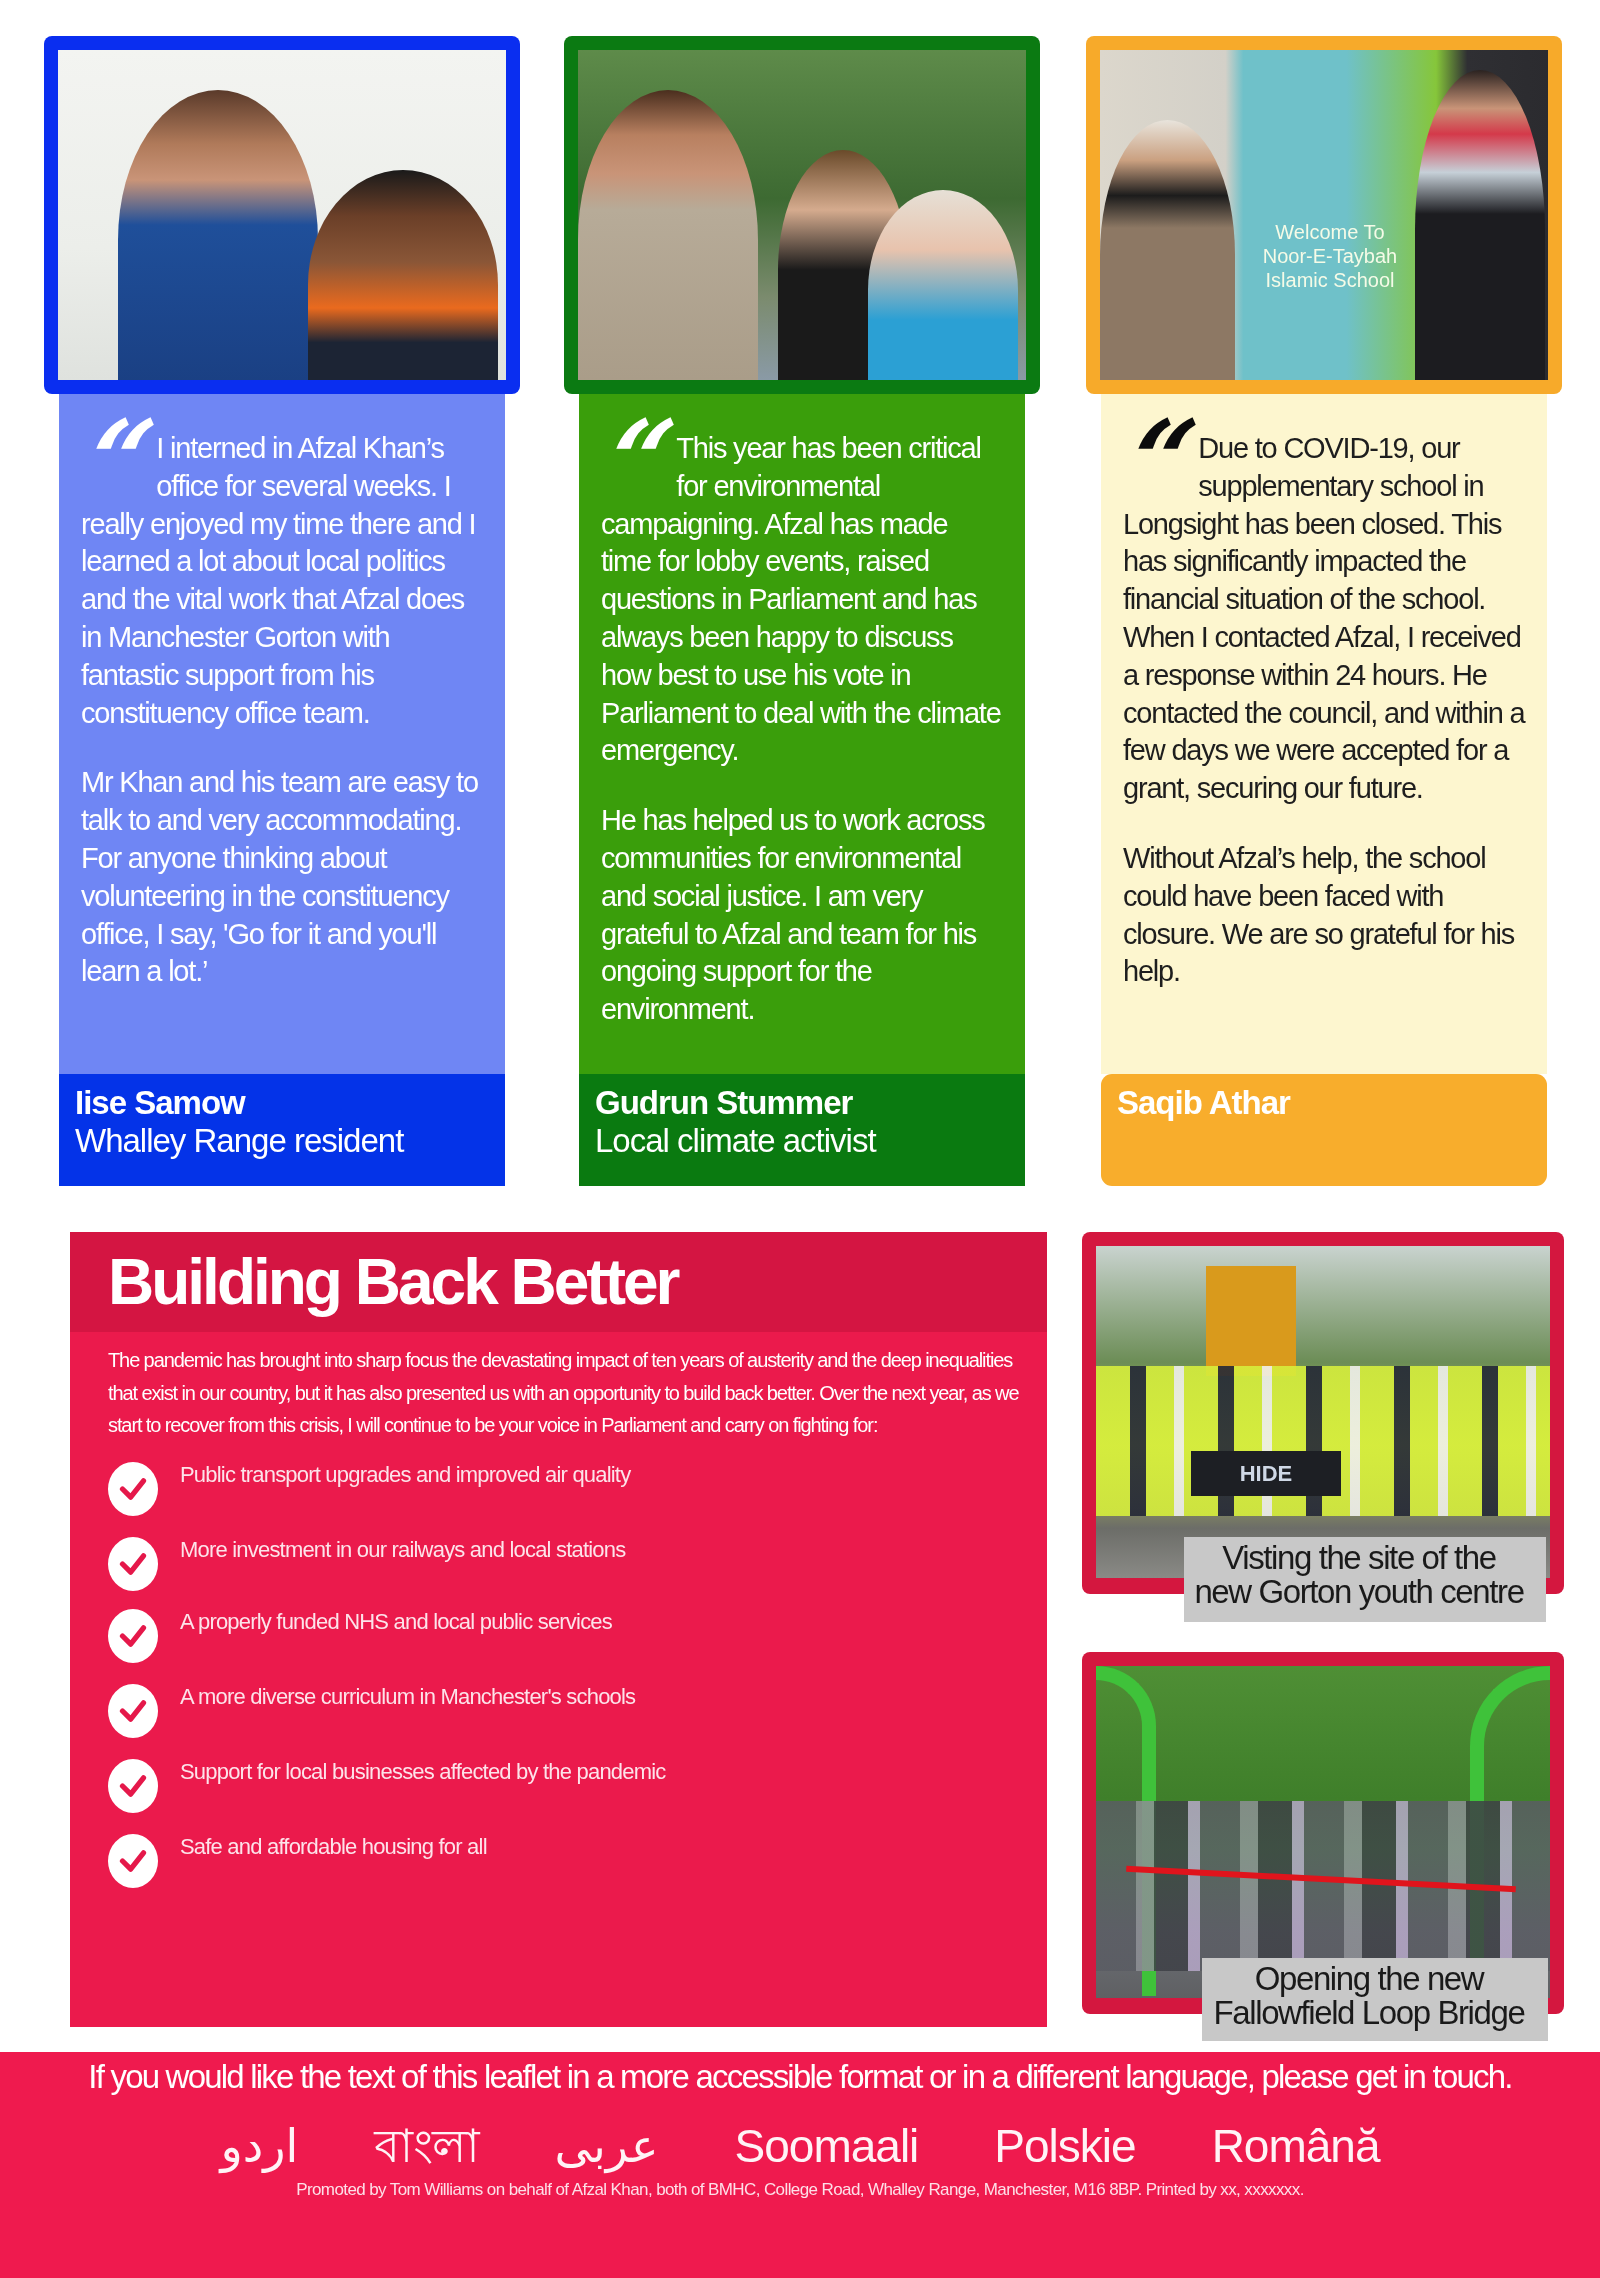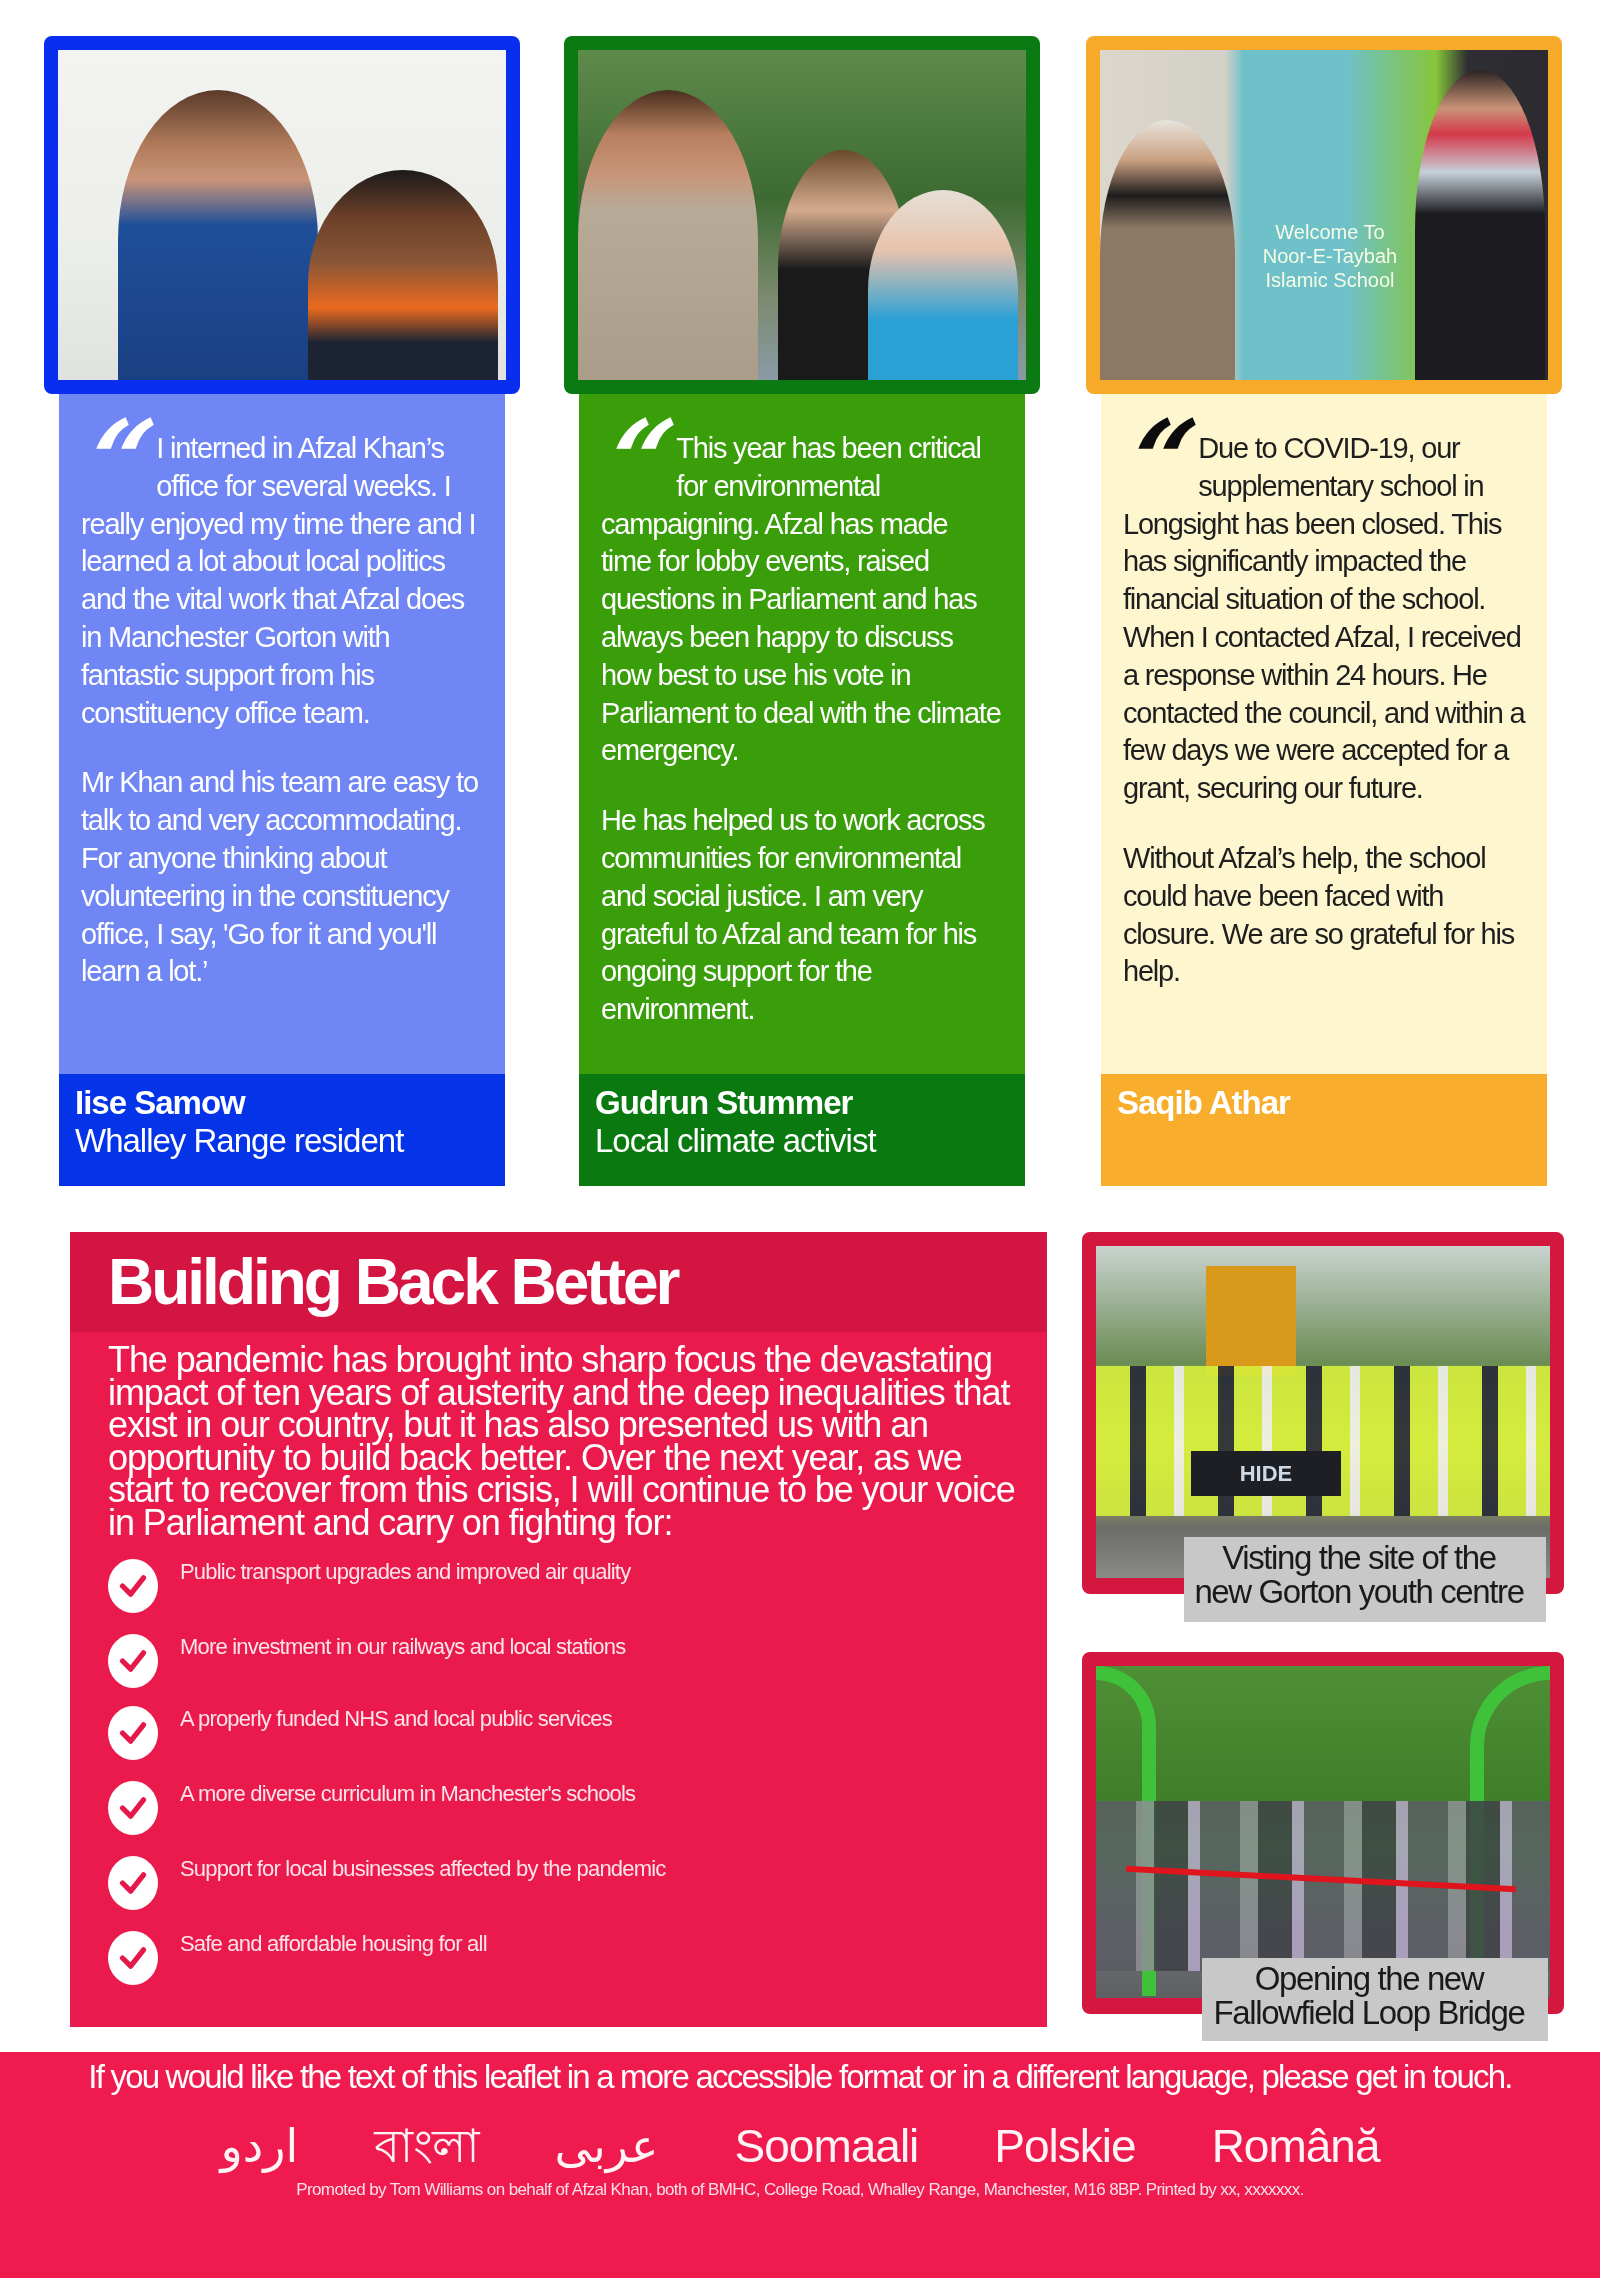--- a/index.html
+++ b/index.html
@@ -48,21 +48,21 @@
   .t-blue .attrib { background: #0433e8; color: #ffffff; }
 
   .t-green .photo-frame { background: #0b7a12; }
   .t-green .quote-panel { background: #3a9e0b; color: #ffffff; }
   .t-green .quote-mark { color: #ffffff; }
   .t-green .attrib { background: #0a7a10; color: #ffffff; }
 
   .t-yellow .photo-frame { background: #f7aa2a; }
   .t-yellow .quote-panel { background: #fdf6cf; color: #1e1e1e; }
   .t-yellow .quote-mark { color: #0c0c0c; }
-  .t-yellow .attrib { background: #f8ad2c; color: #ffffff; }
+  .t-yellow .attrib { background: #f8ad2c; color: #ffffff; border-radius: 11px; }
 
   
   .ph-1 { background: linear-gradient(180deg,#f3f4f1 0%, #eceeea 60%, #dfe2de 100%); }
   .ph-2 { background: linear-gradient(180deg,#5e8b4a 0%, #3d6a32 45%, #7b8b6e 75%, #8a9aa6 100%); }
   .ph-3 { background: linear-gradient(90deg,#dcd7cc 0%, #d3d0c8 28%, #6fc1c9 32%, #6fc1c9 55%, #86c63a 75%, #2f2f33 82%, #2b2b2f 100%); }
   .ph-4 { background: linear-gradient(180deg,#c9d3cf 0%, #6c8d56 35%, #c7d94a 60%, #6c6d68 85%, #8a8a86 100%); }
   .ph-5 { background: linear-gradient(180deg,#4f8f35 0%, #3f7f2a 40%, #43a83a 55%, #6b6f75 80%, #5f6063 100%); }
 
   .person { position: absolute; border-radius: 50% 50% 8px 8px; }
 
@@ -71,21 +71,21 @@
     position: absolute; left: 70px; top: 1232px; width: 977px; height: 795px;
     background: #eb1a4c;
   }
   .bbb-header {
     height: 100px; background: #d41542; padding: 8px 0 16px 38px;
   }
   .bbb-title {
     color: #ffffff; font-weight: bold; font-size: 64px; letter-spacing: -3px; line-height: 84px;
   }
   .bbb-intro {
-    color: #ffffff; font-size: 36px; line-height: 32.5px; letter-spacing: -1.1px;
+    color: #ffffff; font-size: 20px; line-height: 32.5px; letter-spacing: -1.1px;
     padding: 12px 28px 0 38px;
     font-family: "Liberation Sans", sans-serif;
   }
   .bbb-list { list-style: none; padding: 20px 0 0 38px; }
   .bbb-item {
     display: flex; align-items: flex-start; height: 75px; color: #fde3ea;
     font-size: 22px; letter-spacing: -0.8px;
   }
   .bbb-item:nth-child(2) { height: 72px; }
   .check {

